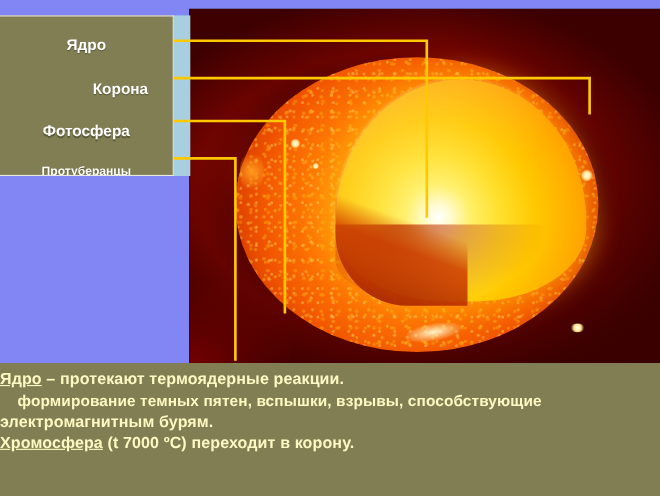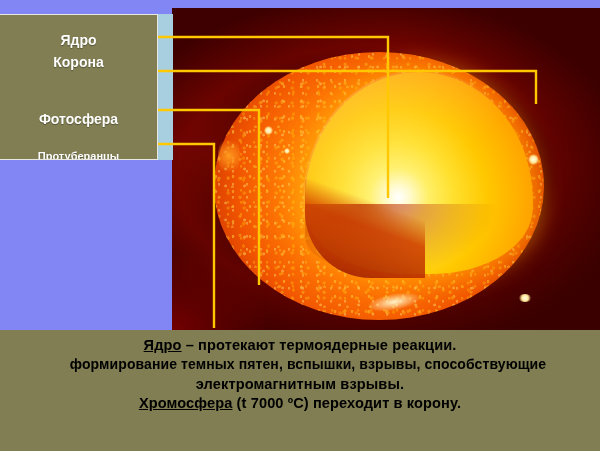--- a/index.html
+++ b/index.html
@@ -110,37 +110,36 @@
     font-weight:bold;
     font-size:14px;
     text-align:center;
     line-height:1;
     position:absolute;
     width:100%;
     text-shadow:0 1px 1px rgba(0,0,0,.35);
     white-space:nowrap;
   }
   .lbl0{top:18px;}
-  .lbl1{top:40px;}
+  .lbl1{top:58px;padding-left:31px;}
   .lbl2{top:97px;}
   .lbl3{top:136px;font-size:11px;}
 
   
   #caption-block{
     position:absolute;left:0;top:330px;width:600px;height:121px;
     background:#807e52;
     padding-top:6px;
     box-sizing:border-box;
   }
   .cap-line{
-    color:#000000;
+    color:#fef9c3;
     font-weight:bold;
     font-size:14.6px;
     line-height:19.4px;
-    text-align:center;
     white-space:nowrap;
     letter-spacing:.1px;
   }
   .cap-line .u{text-decoration:underline;}
   .cap-narrow{font-size:14px;padding-left:16px;}
 </style>
 </head>
 <body>
 
 <div id="slide">
@@ -183,20 +182,20 @@
   </div>
 
   <div id="caption-block">
     <div class="cap-line">
       <span class="u">Ядро</span><span> – протекают термоядерные  реакции.</span>
     </div>
     <div class="cap-line cap-narrow">
       <span>формирование темных пятен, вспышки, взрывы, способствующие</span>
     </div>
     <div class="cap-line">
-      <span>электромагнитным  взрывы.</span>
+      <span>электромагнитным  бурям.</span>
     </div>
     <div class="cap-line">
       <span class="u">Хромосфера</span><span> (t 7000 ºС) переходит в корону.</span>
     </div>
   </div>
 
 </div>
 
 </body></html>

